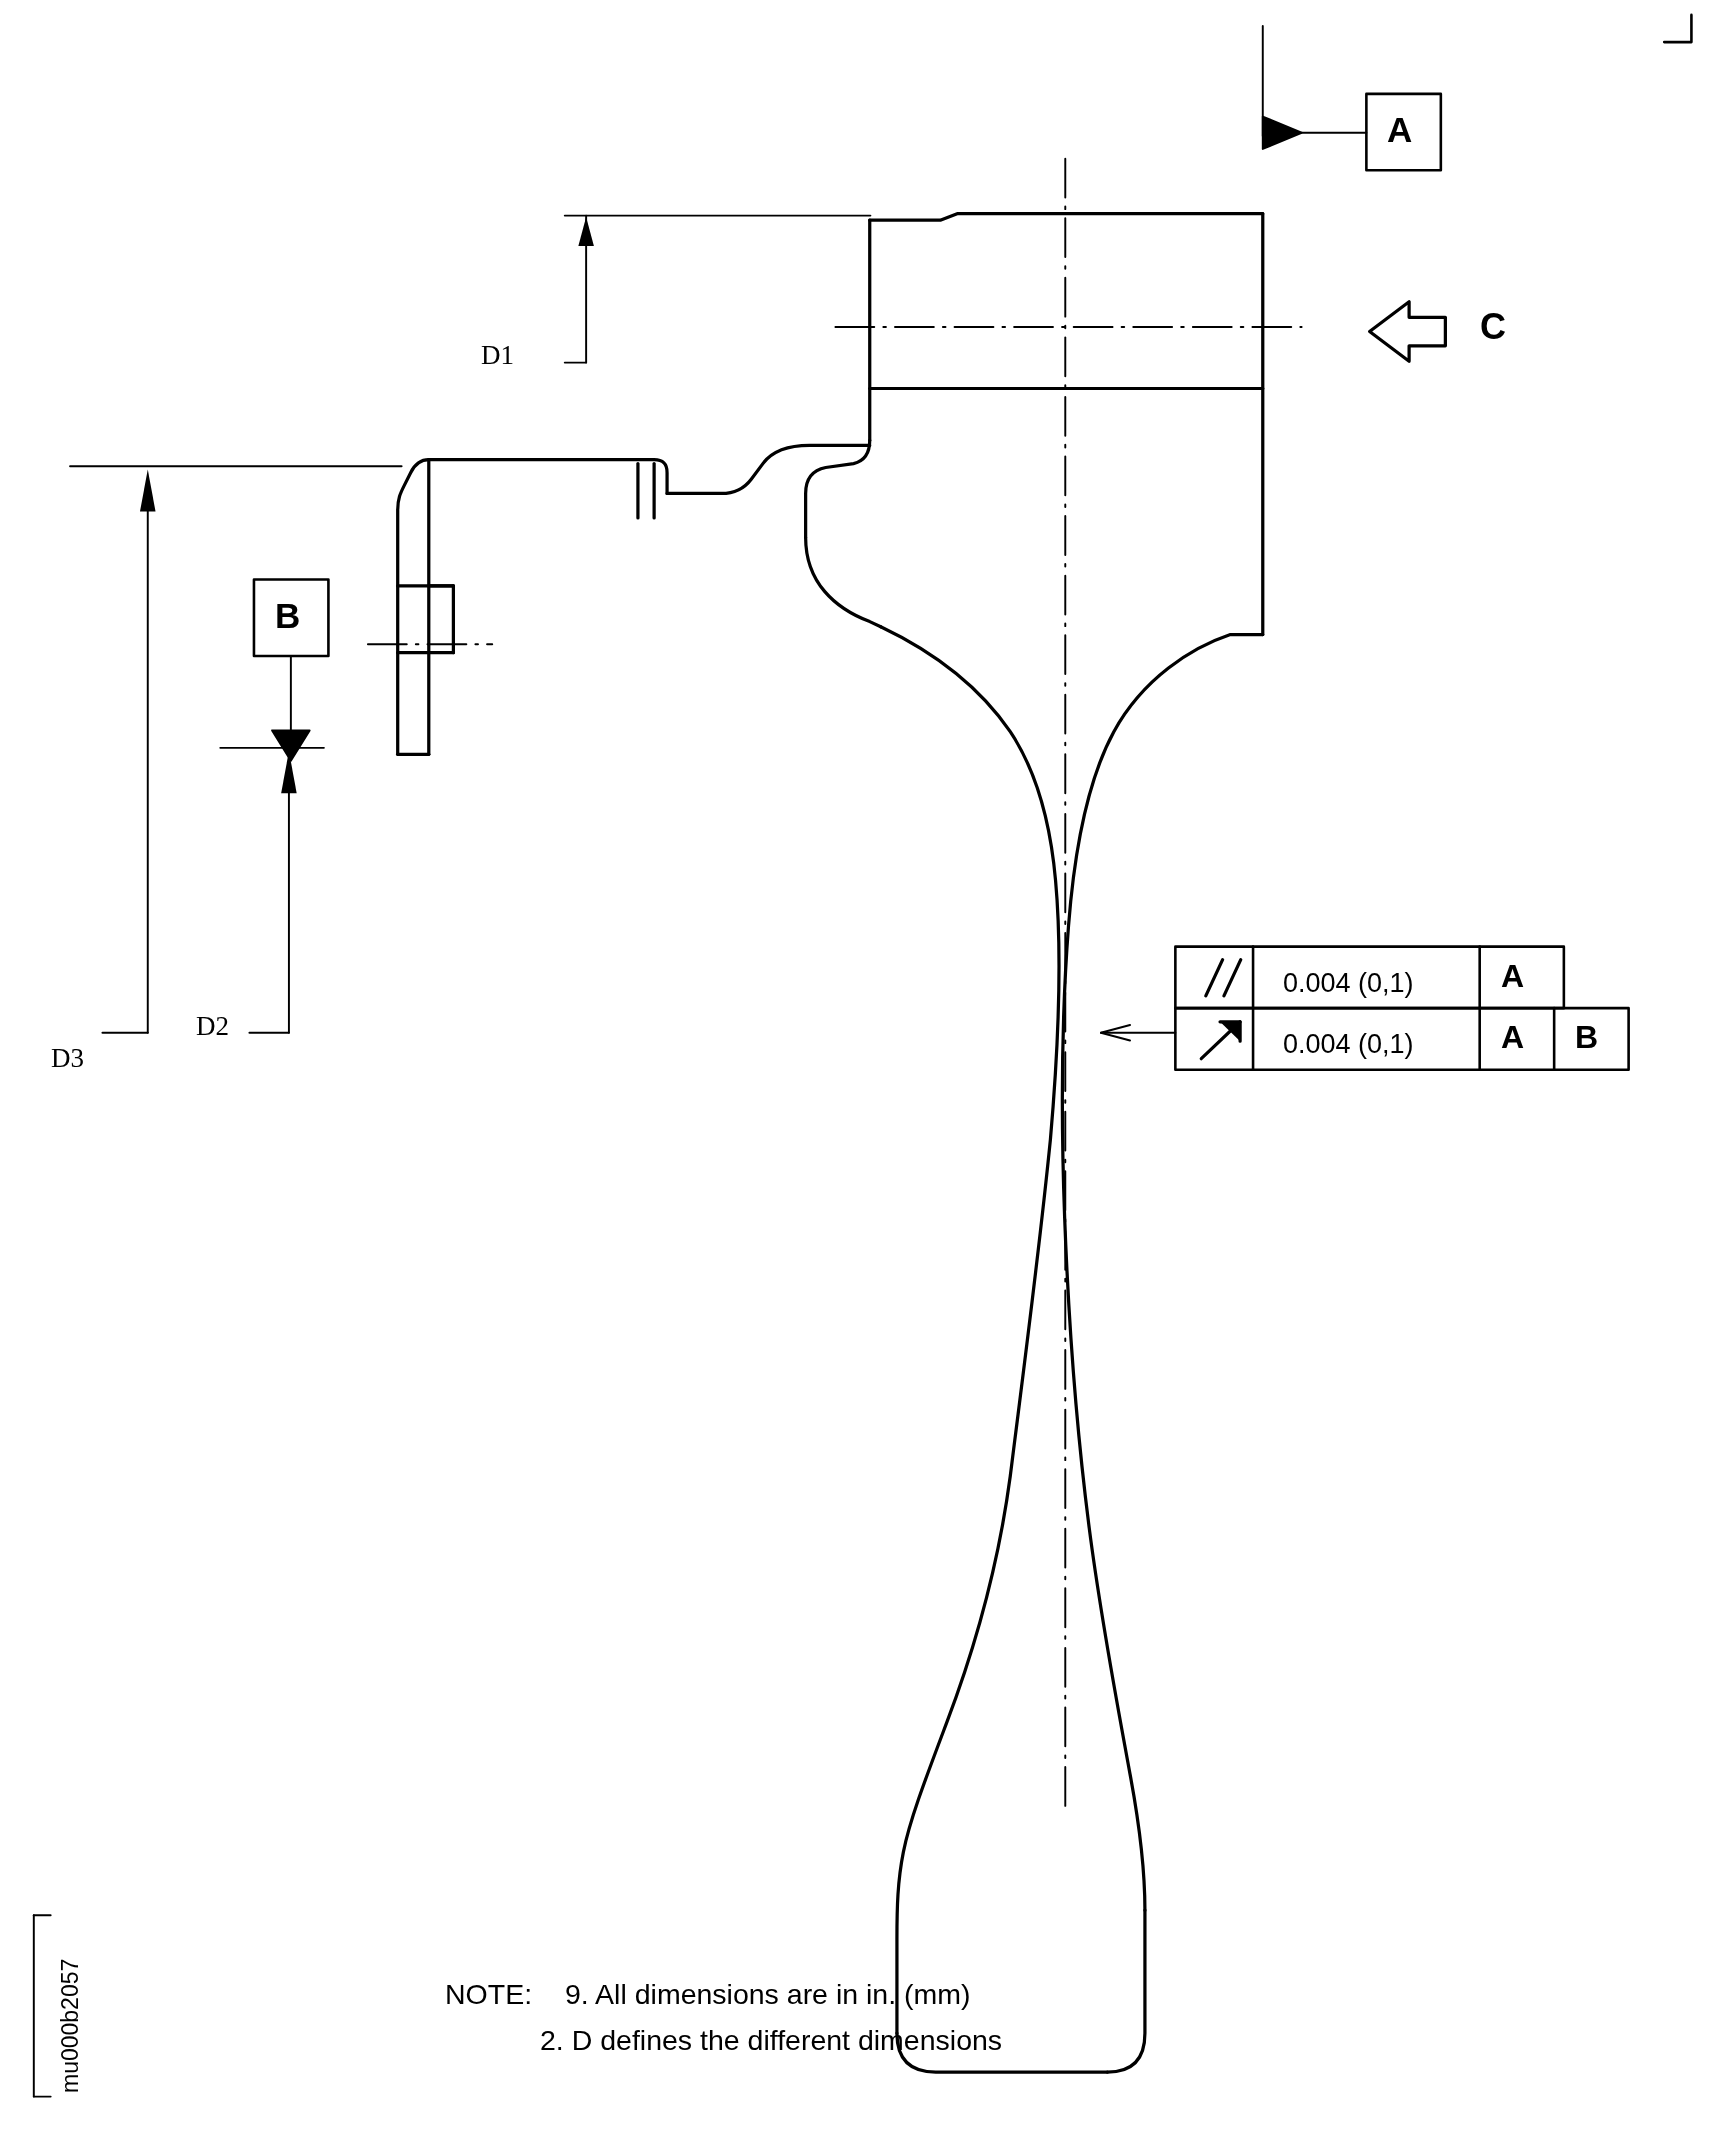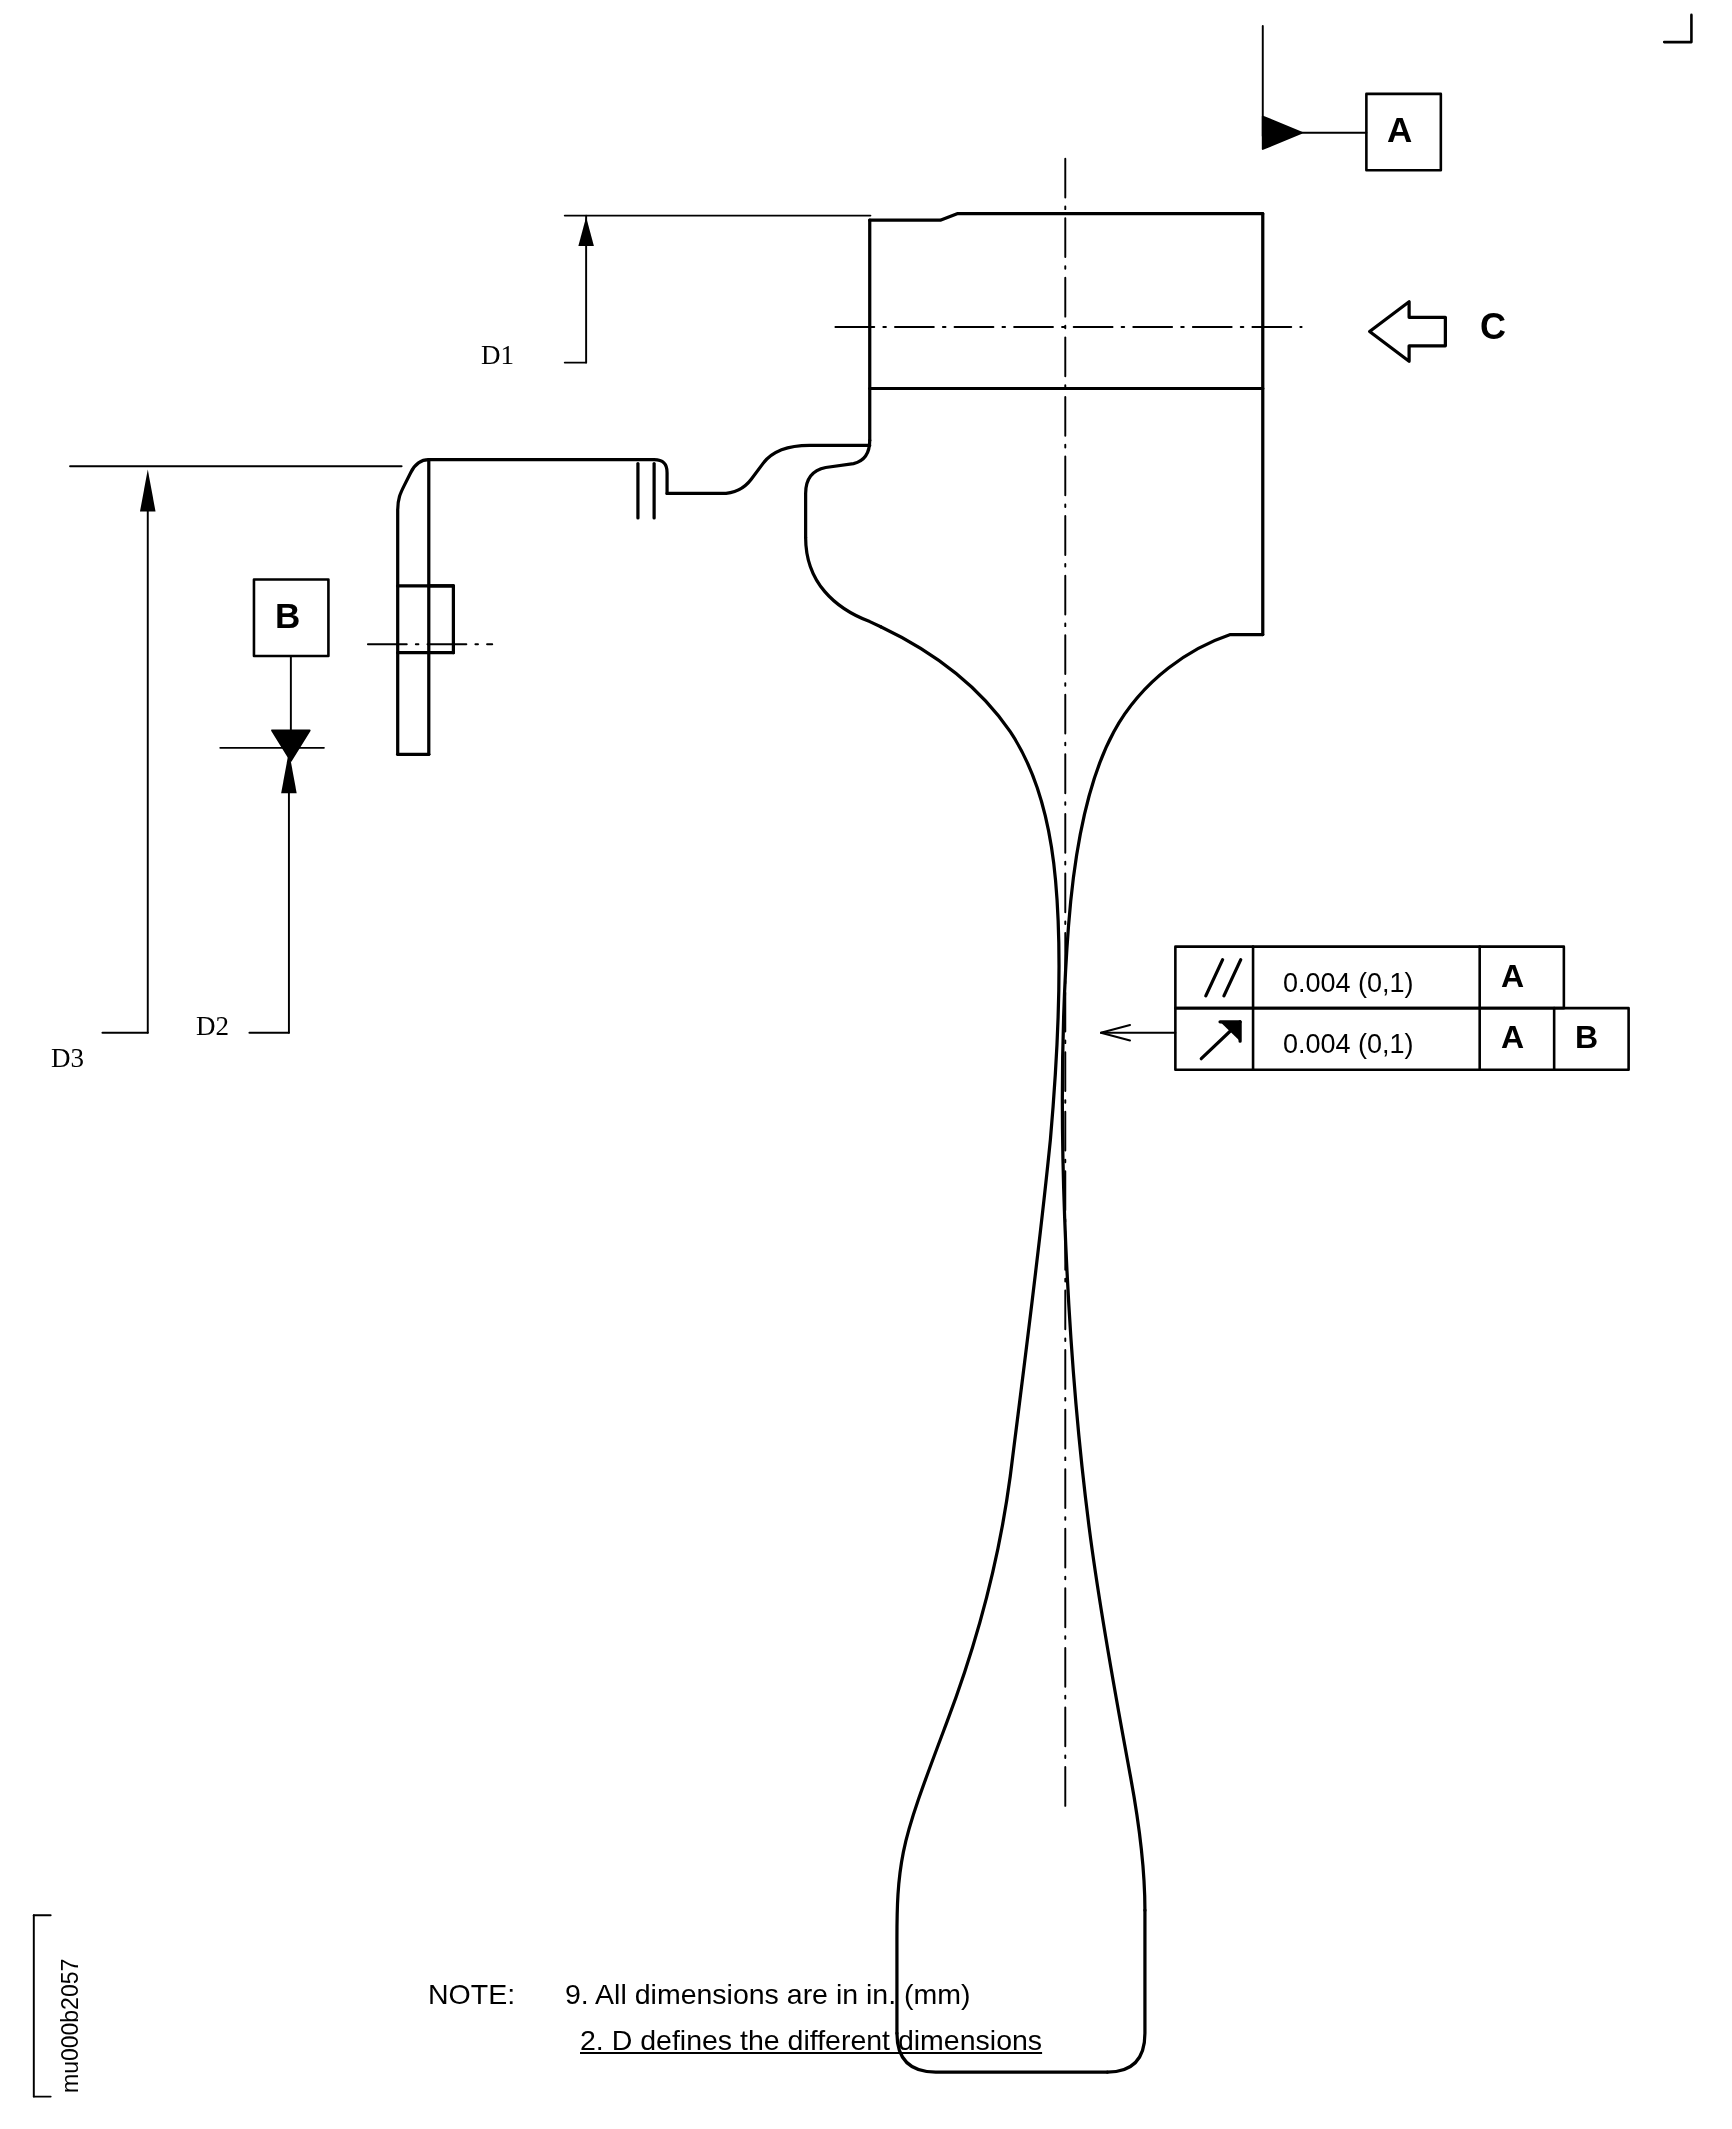--- a/index.html
+++ b/index.html
@@ -213,20 +213,20 @@
 
   <div class="lbl arrow-letter" style="left:1480px; top:309px;">C</div>
 
   <div class="lbl fcf-text" style="left:1283px; top:964px;">0.004 (0,1)</div>
   <div class="lbl fcf-datum" style="left:1501px; top:960px;">A</div>
 
   <div class="lbl fcf-text" style="left:1283px; top:1025px;">0.004 (0,1)</div>
   <div class="lbl fcf-datum" style="left:1501px; top:1021px;">A</div>
   <div class="lbl fcf-datum" style="left:1575px; top:1021px;">B</div>
 
-  <div class="lbl note-text" style="left:428px; top:1980px;">NOTE:</div>
+  <div class="lbl note-text" style="left:445px; top:1980px;">NOTE:</div>
   <div class="lbl note-text" style="left:565px; top:1980px;">9. All dimensions are in in. (mm)</div>
-  <div class="lbl note-text" style="left:580px; top:2026px;text-decoration:underline;">2. D defines the different dimensions</div>
+  <div class="lbl note-text" style="left:540px; top:2026px;">2. D defines the different dimensions</div>
 
   <div class="sidecode" style="left:57px; top:2093px;">mu000b2057</div>
 
 </div>
 
 
 </body></html>

